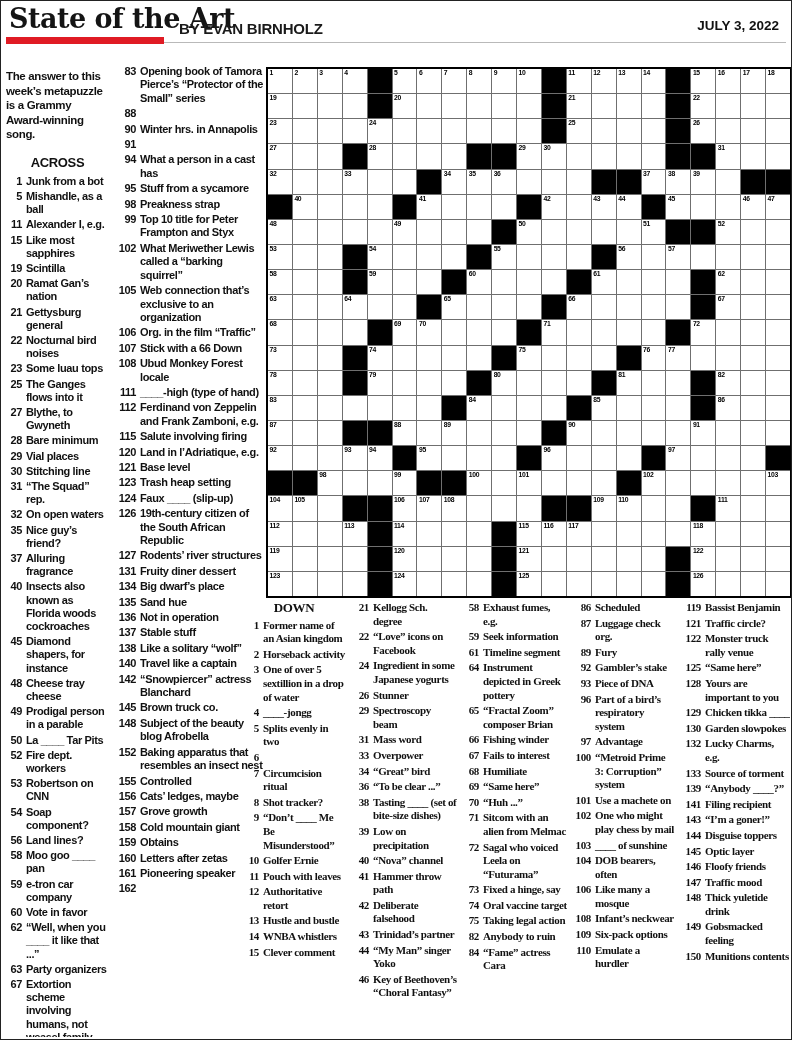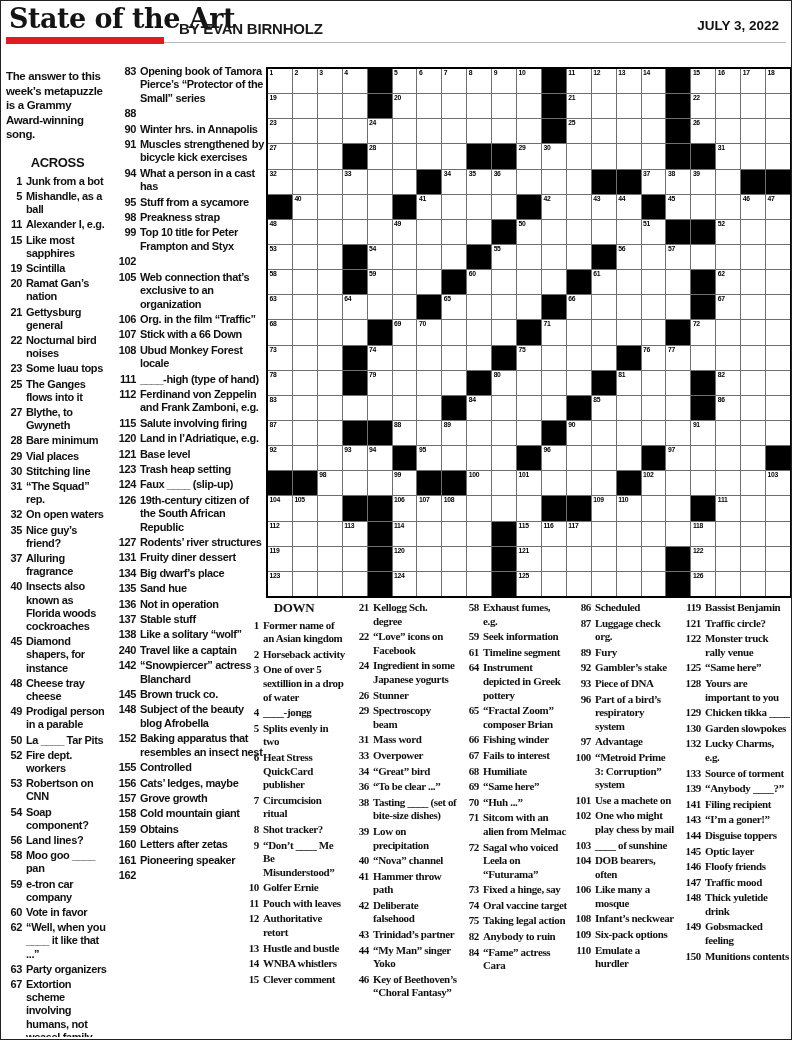--- a/index.html
+++ b/index.html
@@ -204,40 +204,40 @@
         </div>
         <div class="clue">
           <span class="cn">88</span>
         </div>
         <div class="clue">
           <span class="cn">90</span>
           <span class="ct">Winter hrs. in Annapolis</span>
         </div>
         <div class="clue">
           <span class="cn">91</span>
-          <span class="ct">Muscles strengthened by bicycle kick exercises</span>
         </div>
         <div class="clue">
           <span class="cn">94</span>
           <span class="ct">What a person in a cast has</span>
         </div>
         <div class="clue">
           <span class="cn">95</span>
           <span class="ct">Stuff from a sycamore</span>
         </div>
         <div class="clue">
           <span class="cn">98</span>
           <span class="ct">Preakness strap</span>
         </div>
         <div class="clue">
           <span class="cn">99</span>
           <span class="ct">Top 10 title for Peter Frampton and Styx</span>
         </div>
         <div class="clue">
           <span class="cn">102</span>
+          <span class="ct">What Meriwether Lewis called a “barking squirrel”</span>
         </div>
         <div class="clue">
           <span class="cn">105</span>
           <span class="ct">Web connection that’s exclusive to an organization</span>
         </div>
         <div class="clue">
           <span class="cn">106</span>
           <span class="ct">Org. in the film “Traffic”</span>
         </div>
         <div class="clue">
@@ -302,21 +302,21 @@
         </div>
         <div class="clue">
           <span class="cn">137</span>
           <span class="ct">Stable stuff</span>
         </div>
         <div class="clue">
           <span class="cn">138</span>
           <span class="ct">Like a solitary “wolf”</span>
         </div>
         <div class="clue">
-          <span class="cn">240</span>
+          <span class="cn">140</span>
           <span class="ct">Travel like a captain</span>
         </div>
         <div class="clue">
           <span class="cn">142</span>
           <span class="ct">“Snowpiercer” actress Blanchard</span>
         </div>
         <div class="clue">
           <span class="cn">145</span>
           <span class="ct">Brown truck co.</span>
         </div>
@@ -1076,21 +1076,20 @@
         <div class="clue">
           <span class="cn">4</span>
           <span class="ct">____-jongg</span>
         </div>
         <div class="clue">
           <span class="cn">5</span>
           <span class="ct">Splits evenly in two</span>
         </div>
         <div class="clue">
           <span class="cn">6</span>
-          <span class="ct">Heat Stress QuickCard publisher</span>
         </div>
         <div class="clue">
           <span class="cn">7</span>
           <span class="ct">Circumcision ritual</span>
         </div>
         <div class="clue">
           <span class="cn">8</span>
           <span class="ct">Shot tracker?</span>
         </div>
         <div class="clue">

